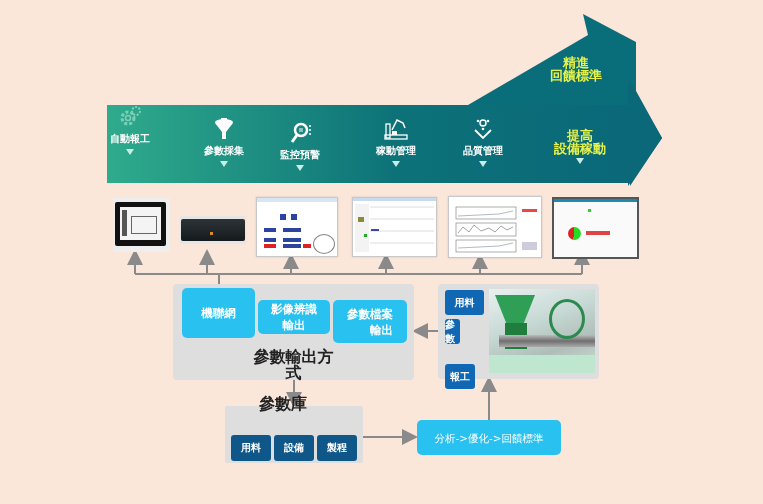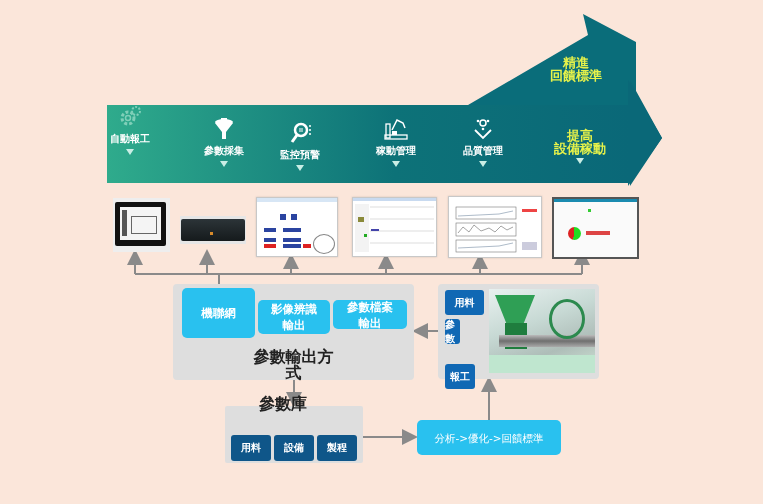--- a/index.html
+++ b/index.html
@@ -171,21 +171,21 @@
   <div style="position:absolute;left:0;top:0;width:83px;height:3px;background:#1a8bb0;"></div>
   <div style="position:absolute;left:14px;top:28px;width:13px;height:13px;border-radius:50%;background:conic-gradient(#2d2 0 55%,#d22 55% 100%);"></div>
   <div style="position:absolute;left:32px;top:32px;width:24px;height:4px;background:#d44;"></div>
   <div style="position:absolute;left:34px;top:10px;width:3px;height:3px;background:#3c3;"></div>
 </div>
 
 <div class="panel" style="left:173px;top:284px;width:241px;height:96px;"></div>
 <div class="cbtn" style="left:182px;top:288px;width:73px;height:50px;">機聯網</div>
 <div class="cbtn" style="left:258px;top:300px;width:72px;height:34px;white-space:pre-line;">影像辨識
 輸出</div>
-<div class="cbtn" style="left:333px;top:300px;width:74px;height:29px;white-space:pre-line;">參數檔案
+<div class="cbtn" style="left:333px;top:300px;width:74px;height:43px;white-space:pre-line;text-align:right;">參數檔案
 輸出</div>
 <div class="lbl" style="left:173px;top:349px;width:241px;">
   <div>參數輸出方</div>
   <div>式</div>
 </div>
 
 <div class="panel" style="left:438px;top:284px;width:161px;height:95px;"></div>
 <div class="mbtn" style="left:445px;top:290px;width:39px;height:25px;">用料</div>
 <div class="mbtn" style="left:445px;top:319px;width:15px;height:25px;">參數</div>
 <div class="mbtn" style="left:445px;top:364px;width:30px;height:25px;">報工</div>

